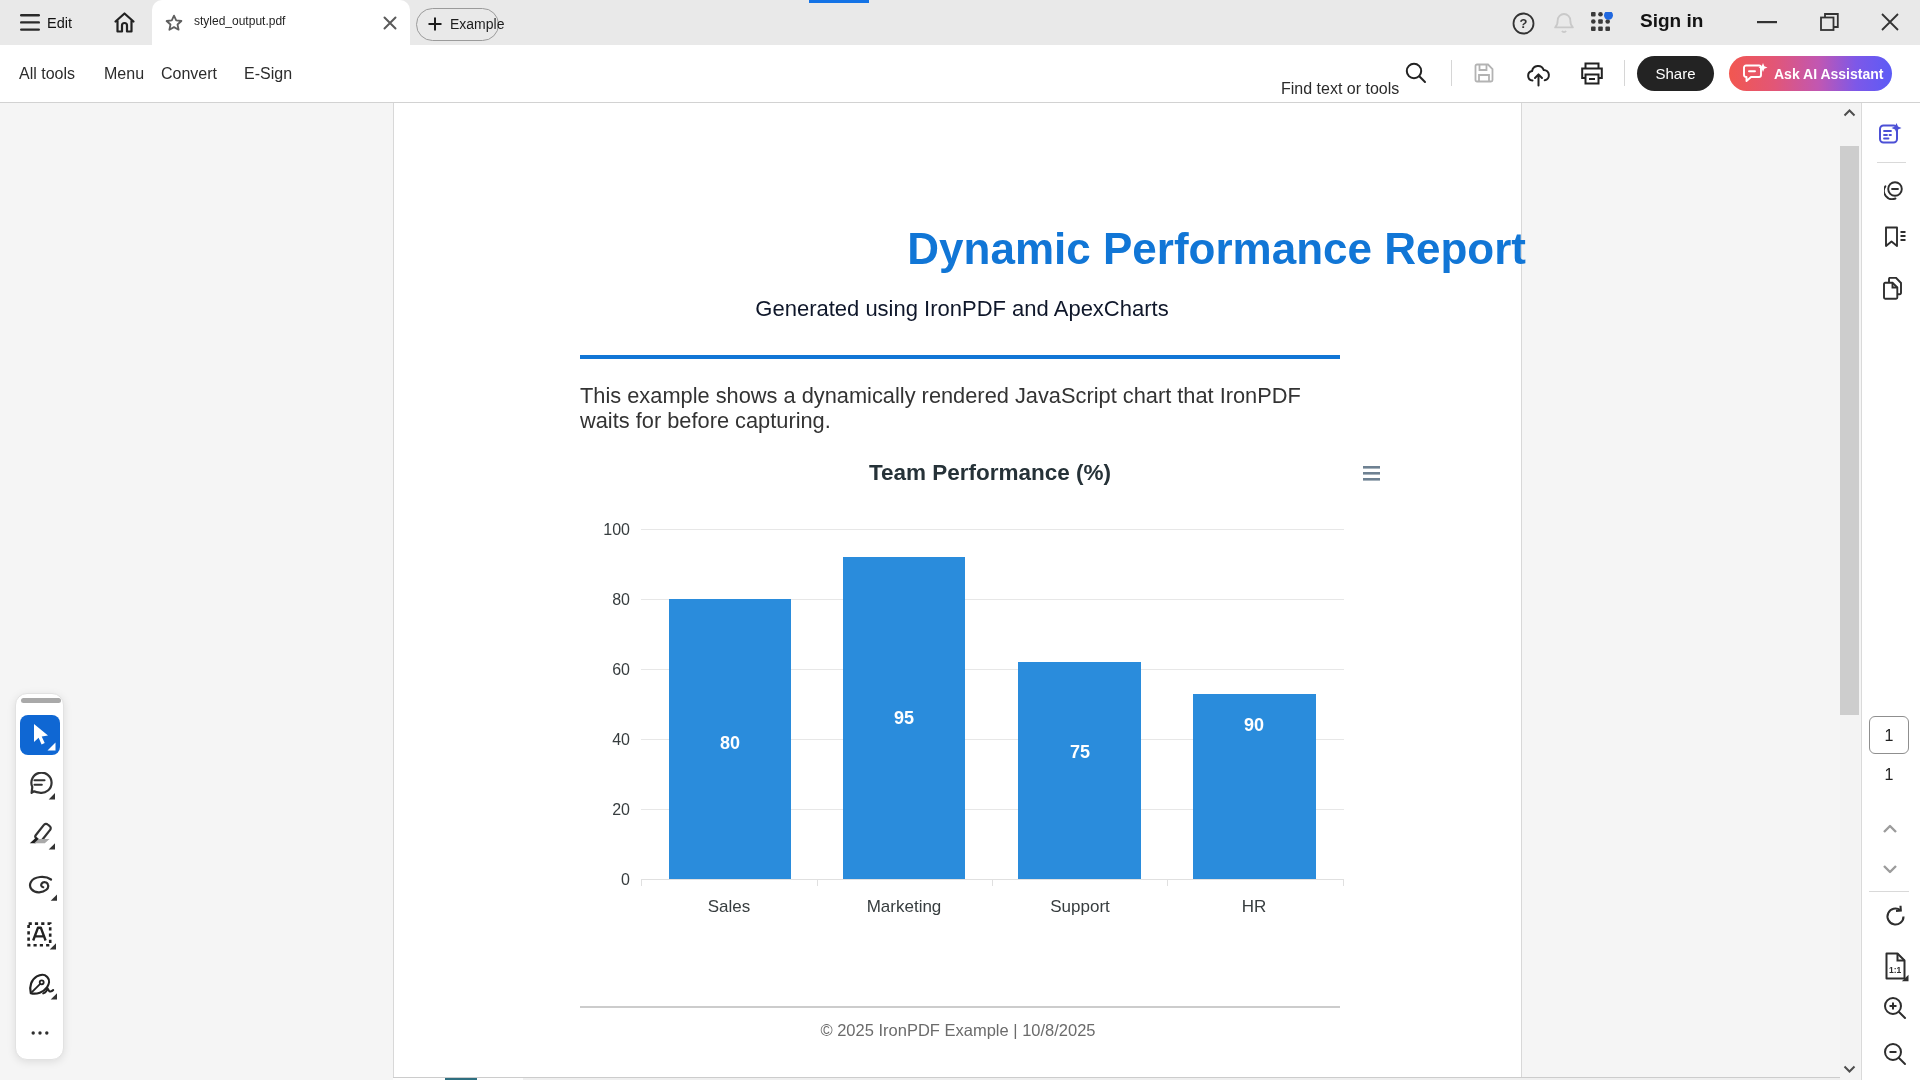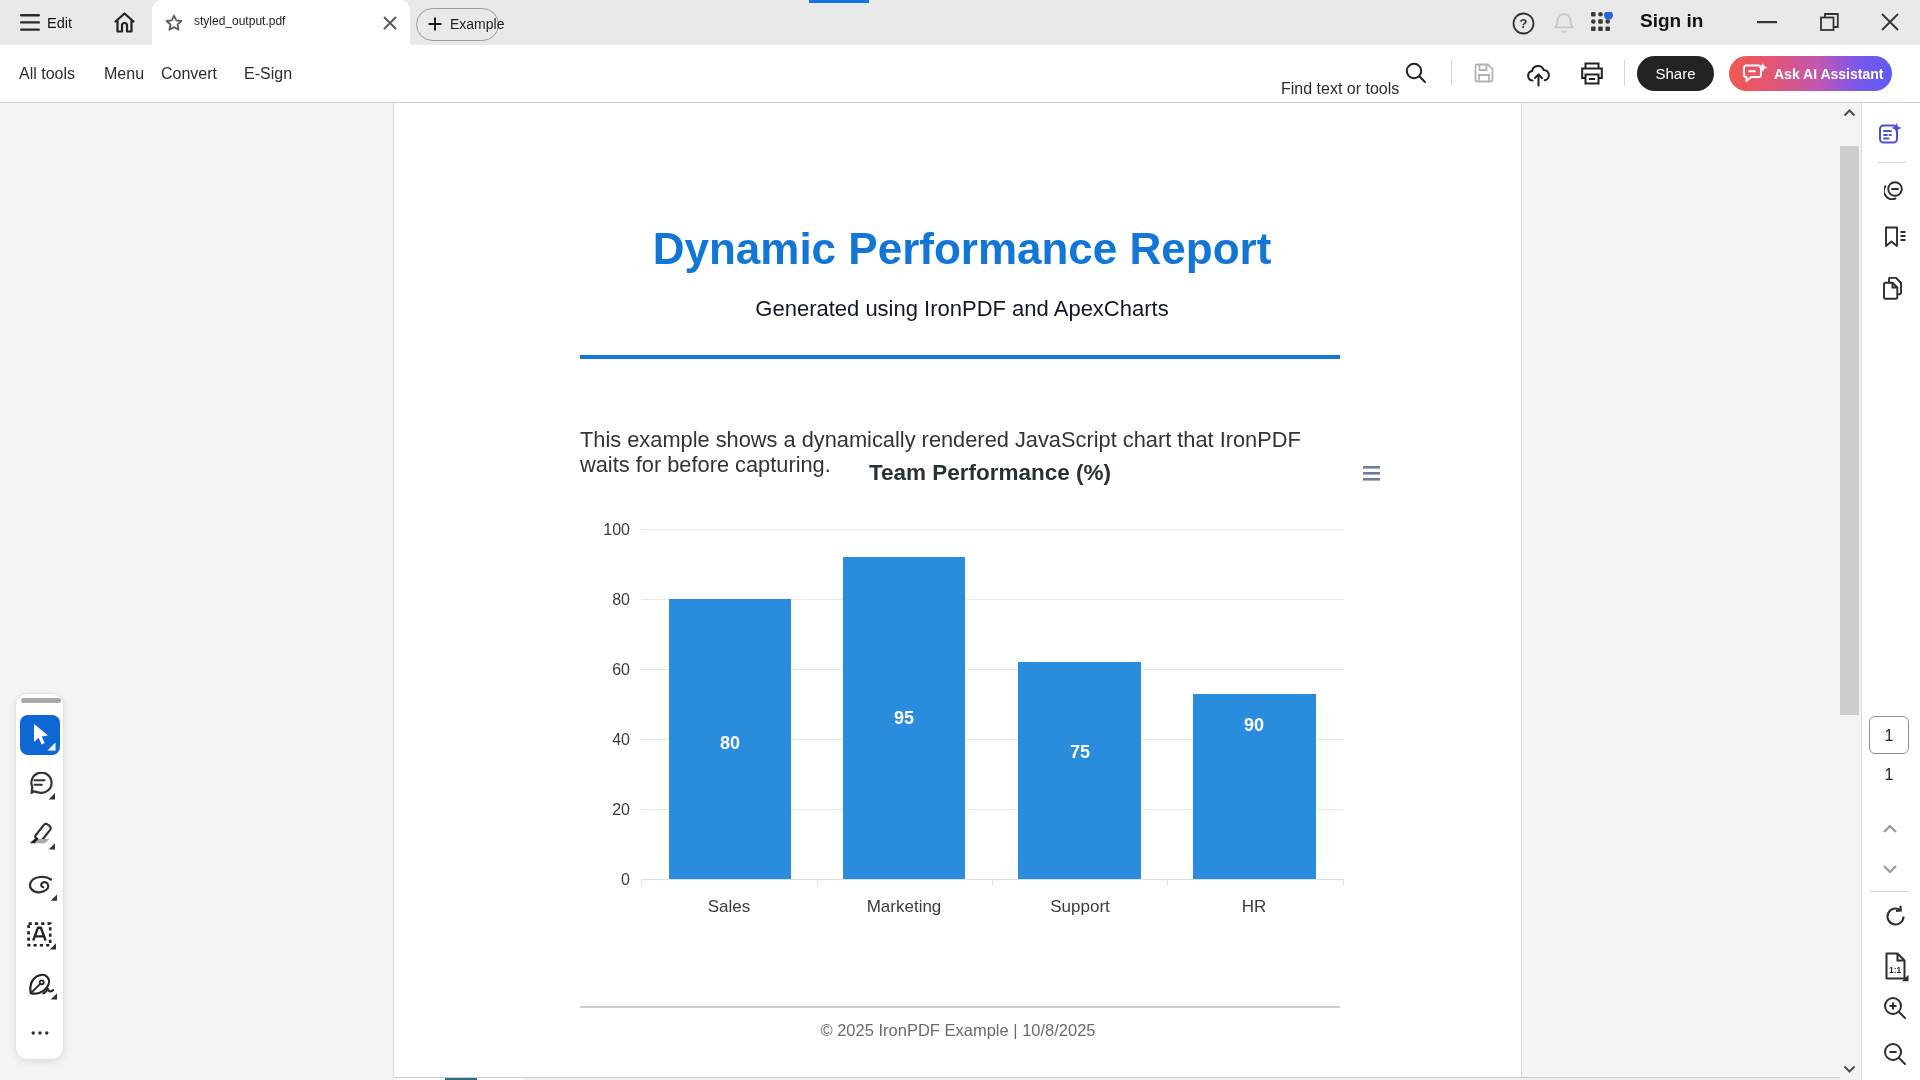--- a/index.html
+++ b/index.html
@@ -19,24 +19,24 @@
   #page { left:393px; top:103px; width:1129px; height:974px; background:#ffffff; border-left:1px solid #d8d8d8; border-right:1px solid #d8d8d8; }
   #pagebottom { left:393px; top:1077px; width:1447px; height:3px; background:#efefef; }
   
   #sbtrack { left:1840px; top:103px; width:20px; height:977px; background:#f3f3f3; }
   #sbthumb { left:1840px; top:146px; width:19px; height:569px; background:#cdcdcd; }
   
   #rail { left:1861px; top:103px; width:59px; height:977px; background:#ffffff; border-left:1px solid #dadada; }
   
   #lrail { left:15px; top:693px; width:49px; height:367px; background:#fff; border:1px solid #e2e2e2; border-radius:12px; box-shadow:0 2px 8px rgba(0,0,0,0.10); }
   
-  #h1 { left:398px; top:224px; width:1128px; text-align:center; font-size:44px; font-weight:bold; color:#1176d6; }
+  #h1 { left:398px; top:224px; width:1128px; text-align:right; font-size:44px; font-weight:bold; color:#1176d6; }
   #sub { left:398px; top:296px; width:1128px; text-align:center; font-size:22px; color:#0f172a; }
   #rule { left:580px; top:355px; width:760px; height:4px; background:#1176d6; }
-  #para { left:580px; top:383px; width:745px; font-size:21.8px; color:#333333; line-height:25.2px;margin-top:44px; }
+  #para { left:580px; top:383px; width:745px; font-size:21.8px; color:#333333; line-height:25.2px; }
   #chartsvg { left:560px; top:440px; }
   #footline { left:580px; top:1006px; width:760px; height:2px; background:#cccccc; }
   #foot { left:394px; top:1021px; width:1128px; text-align:center; font-size:16.5px; color:#6b6b6b; }
 </style>
 </head>
 <body>
 
 <div id="chrome" class="abs"></div>
 <div id="tab" class="abs"></div>
 <div id="bluestrip" class="abs"></div>

